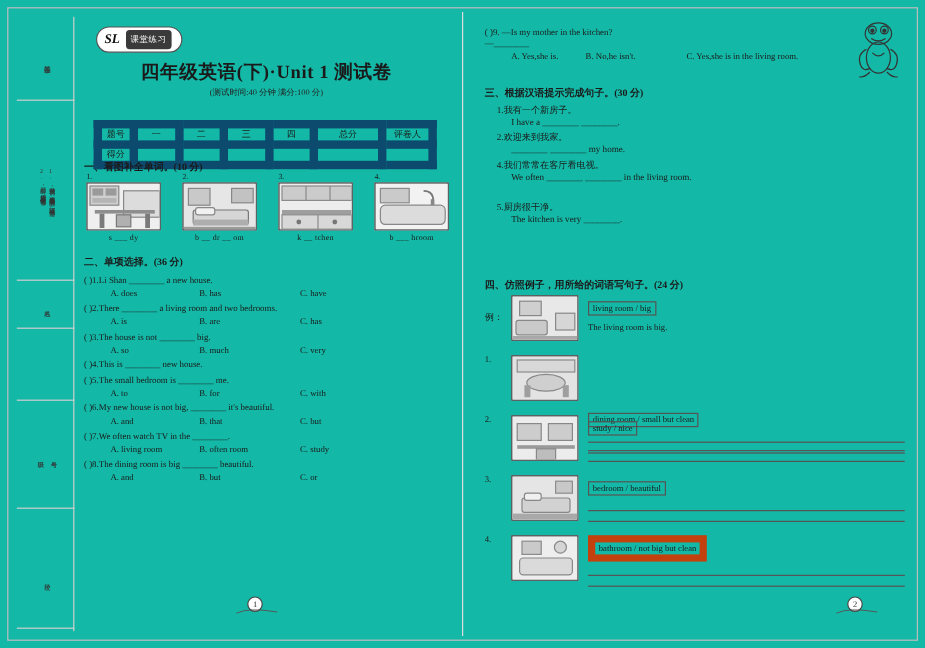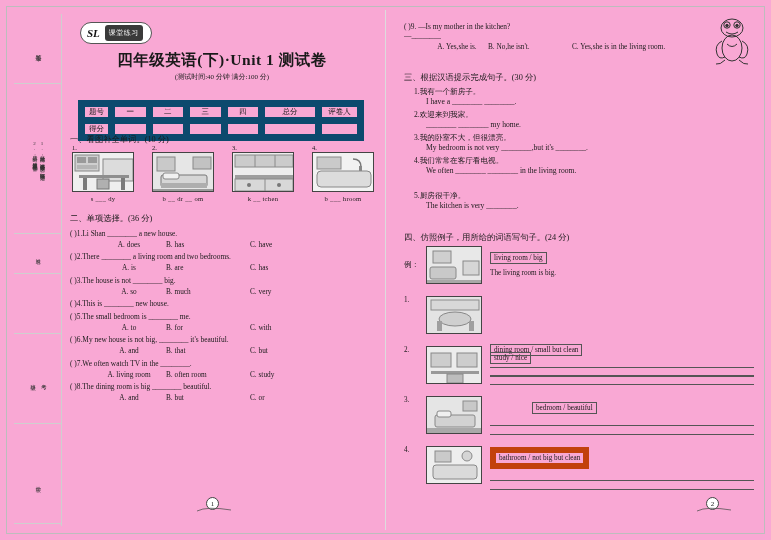--- a/index.html
+++ b/index.html
@@ -7,21 +7,21 @@
   body {
     width: 771px; height: 540px;
     background: #fff;
     font-family: "Liberation Serif", serif;
     color: #1a1a1a;
     overflow: hidden;
   }
   .page {
     position: relative;
     width: 771px; height: 540px;
-    background: #f9a8d4;
+    background: #14b8a6;
   }
   
   .sheet-border {
     position:absolute; left:6px; top:6px; right:6px; bottom:6px;
     border:1px solid #bdbdbd;
   }
   .fold {
     position:absolute; left:385px; top:10px; bottom:10px; width:1px;
     background:#dcdcdc;
   }
@@ -92,40 +92,40 @@
     border:7px solid #0c4a6e;
     height:14px;
     text-align:center;
     vertical-align:middle;
     padding:0;
   }
   .score-table td.hcell { width:30px; }
 
   
   .sec-title {
-    font-size:8.3px; font-weight:normal; margin:0;
+    font-size:8.3px; font-weight:bold; margin:0;
   }
 
   
   .imgrow { position:absolute; left:72px; top:152px; width:306px; }
   .imgcell { position:absolute; top:0; }
   .imgnum { font-size:6.5px; position:absolute; top:-8px; left:0; }
   .pic {
     width:62px; height:40px;
     border:1px solid #444;
     position:relative;
     overflow:hidden;
     background:#e9e9e9;
   }
   .cap { font-size:6.6px; text-align:center; margin-top:3px; letter-spacing:0.3px;}
 
   
   .choice-row { display:flex; font-size:7.3px; margin-top:2px; }
   .choice-row span { }
-  .cA { width:96px; padding-left:22px;text-align:center;}
+  .cA { width:96px; padding-left:22px;}
   .cB { width:84px; }
   .cC { width:90px; }
 
   .qline { font-size:7.4px; margin-top:3.5px; }
 
   
   .rsec { font-size:7.6px; }
   .answer-lines div {
     border-bottom:1px solid #555; height:9px;
   }
@@ -395,24 +395,20 @@
   <div style="position:absolute; left:404px; top:86px; width:350px;">
     <div style="margin-top:1px">
       <div class="rsec" style="padding-left:10px"><span>1.</span><span>我有一个新房子。</span></div>
       <div class="rsec" style="padding-left:22px">I have a ________  ________.</div>
     </div>
     <div style="margin-top:4px">
       <div class="rsec" style="padding-left:10px"><span>2.</span><span>欢迎来到我家。</span></div>
       <div class="rsec" style="padding-left:22px">________  ________ my home.</div>
     </div>
     <div style="margin-top:4px">
-      <div class="rsec" style="padding-left:10px"><span>3.</span><span>我的卧室不大，但很漂亮。</span></div>
-      <div class="rsec" style="padding-left:22px">My bedroom is not very ________,but it's ________.</div>
-    </div>
-    <div style="margin-top:4px">
       <div class="rsec" style="padding-left:10px"><span>4.</span><span>我们常常在客厅看电视。</span></div>
       <div class="rsec" style="padding-left:22px">We often ________  ________ in the living room.</div>
     </div>
     <div style="margin-top:16px">
       <div class="rsec" style="padding-left:10px"><span>5.</span><span>厨房很干净。</span></div>
       <div class="rsec" style="padding-left:22px">The kitchen is very ________.</div>
     </div>
   </div>
 
   <div class="sec-title" style="position:absolute; left:404px; top:232px;">四、仿照例子，用所给的词语写句子。(24 分)</div>
@@ -479,21 +475,21 @@
     <div class="ex-pic">
       <svg viewBox="0 0 56 38" width="56" height="38">
         <rect width="56" height="38" fill="#e5e5e5"></rect>
         <rect x="8" y="18" width="40" height="12" rx="2" fill="#d2d2d2" stroke="#888"></rect>
         <rect x="10" y="14" width="14" height="6" rx="2" fill="#f0f0f0" stroke="#888"></rect>
         <rect x="36" y="4" width="14" height="10" fill="#c8c8c8" stroke="#8c8c8c"></rect>
         <rect x="0" y="31" width="56" height="7" fill="#a9a9a9"></rect>
       </svg>
     </div>
     <div style="flex:1; padding-left:8px;">
-      <div class="rsec" style="border:1px solid #555; padding:1px 3px; display:inline-block; font-size:7.2px;margin-left:42px;">bedroom / beautiful</div>
+      <div class="rsec" style="border:1px solid #555; padding:1px 3px; display:inline-block; font-size:7.2px;">bedroom / beautiful</div>
       <div class="answer-lines" style="margin-top:3px;">
         <div></div>
         <div></div>
       </div>
     </div>
   </div>
 
   <div style="position:absolute; left:404px; top:446px; width:350px; display:flex;">
     <div style="width:22px; font-size:7.2px;">4.</div>
     <div class="ex-pic">

